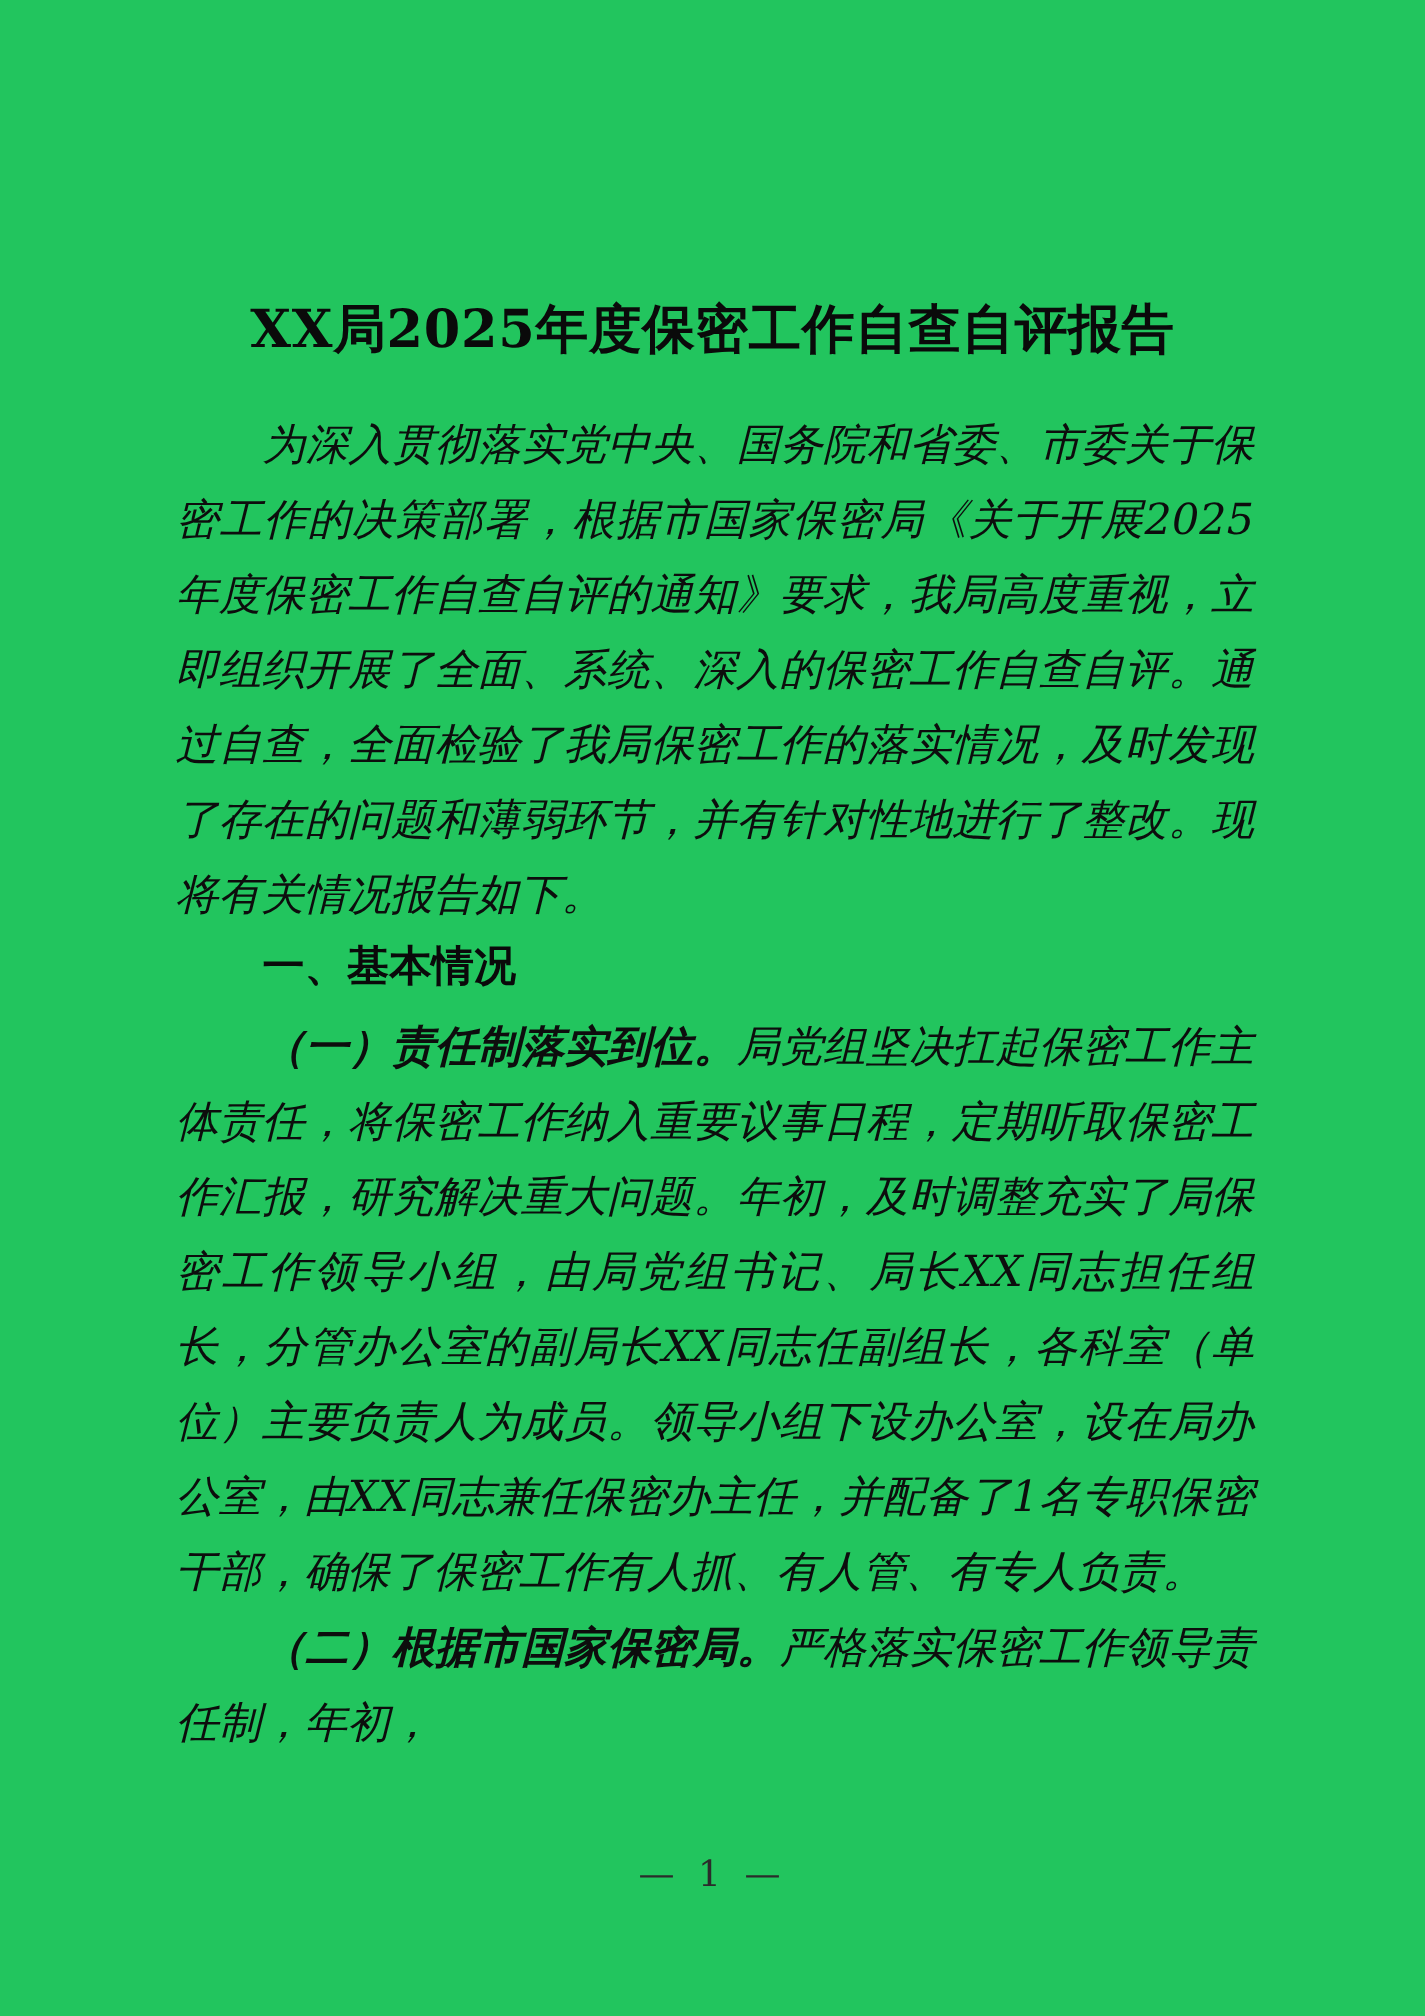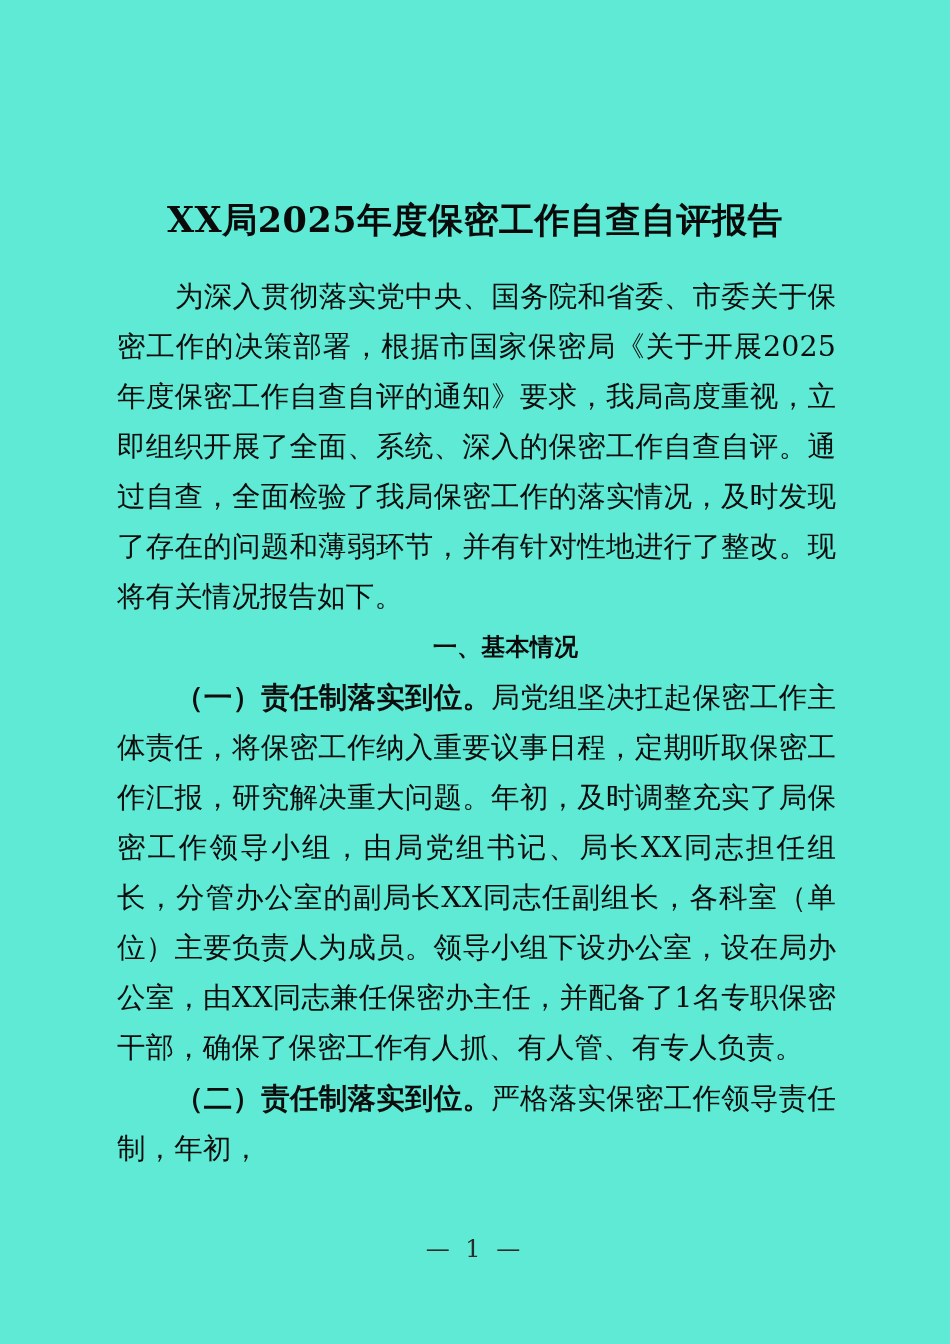--- a/index.html
+++ b/index.html
@@ -17,21 +17,21 @@
     color: #000000;
     -webkit-font-smoothing: antialiased;
   }
 
   .page {
     position: absolute;
     left: 0;
     top: 0;
     width: 950px;
     height: 1344px;
-    background: #5eead4;
+    background: #22c55e;
   }
 
   
   .doc-title {
     position: absolute;
     left: 0;
     top: 172px;
     width: 950px;
     text-align: center;
     font-family: "DejaVu Serif", "Liberation Serif", serif;
@@ -56,32 +56,33 @@
     padding: 0;
     font-family: "DejaVu Serif", "Liberation Serif", serif;
     font-size: 28.5px;
     line-height: 50px;
     text-align: justify;
     text-justify: inter-character;
     text-indent: 58px;
     color: #0d0d0d;
     letter-spacing: 0.1px;
     word-break: break-all;
+    font-style: italic;
   }
 
   
   p.section-heading {
     margin: 0;
     padding: 0;
-    font-family: Liberation Sans, sans-serif;
-    font-size: 24px;
+    font-family: Liberation Mono, monospace;
+    font-size: 28px;
     line-height: 50px;
     font-weight: bold;
     text-indent: 58px;
-    text-align: center;
+    text-align: left;
     color: #0a0a0a;
     letter-spacing: 0.2px;
   }
 
   
   .lead {
     font-weight: bold;
   }
 
   
@@ -107,19 +108,19 @@
 
   <div class="body-block">
 
     <p class="para">为深入贯彻落实党中央、国务院和省委、市委关于保密工作的决策部署，根据市国家保密局《关于开展2025年度保密工作自查自评的通知》要求，我局高度重视，立即组织开展了全面、系统、深入的保密工作自查自评。通过自查，全面检验了我局保密工作的落实情况，及时发现了存在的问题和薄弱环节，并有针对性地进行了整改。现将有关情况报告如下。</p>
 
     <p class="section-heading">一、基本情况</p>
 
 
     <p class="para"><span class="lead">（一）责任制落实到位。</span><span>局党组坚决扛起保密工作主体责任，将保密工作纳入重要议事日程，定期听取保密工作汇报，研究解决重大问题。年初，及时调整充实了局保密工作领导小组，由局党组书记、局长XX同志担任组长，分管办公室的副局长XX同志任副组长，各科室（单位）主要负责人为成员。领导小组下设办公室，设在局办公室，由XX同志兼任保密办主任，并配备了1名专职保密干部，确保了保密工作有人抓、有人管、有专人负责。</span></p>
 
-    <p class="para"><span class="lead">（二）责任制落实到位。</span><span>严格落实保密工作领导责任制，年初，</span></p>
+    <p class="para"><span class="lead">（二）根据市国家保密局。</span><span>严格落实保密工作领导责任制，年初，</span></p>
 
   </div>
 
   <div class="page-footer">— 1 —</div>
 
 </div>
 
 </body></html>

